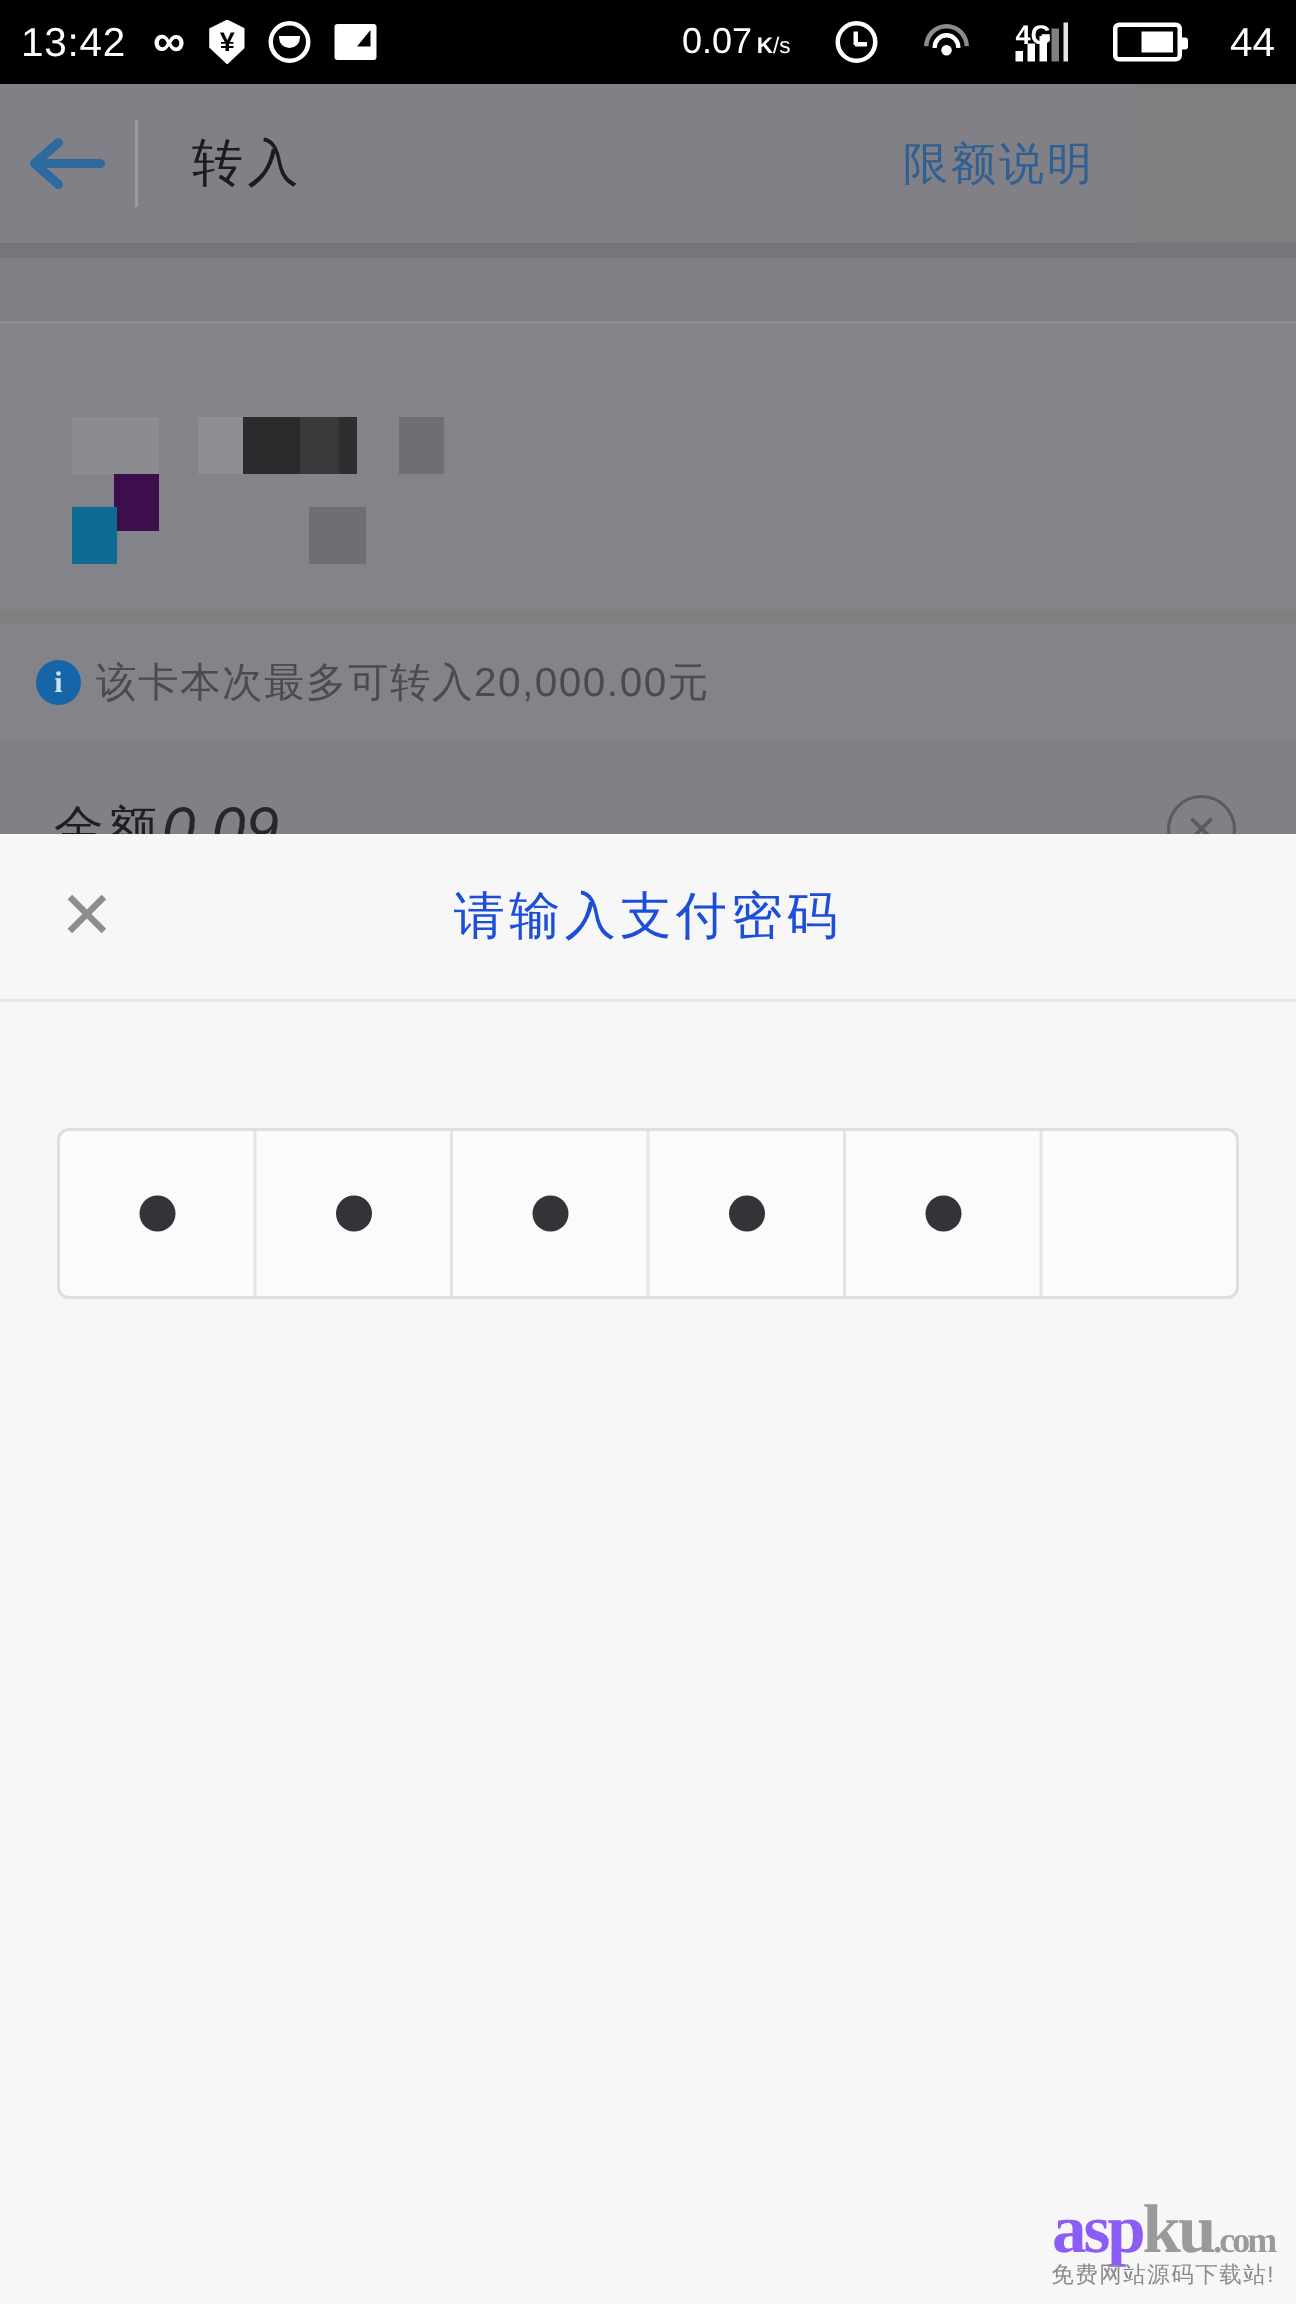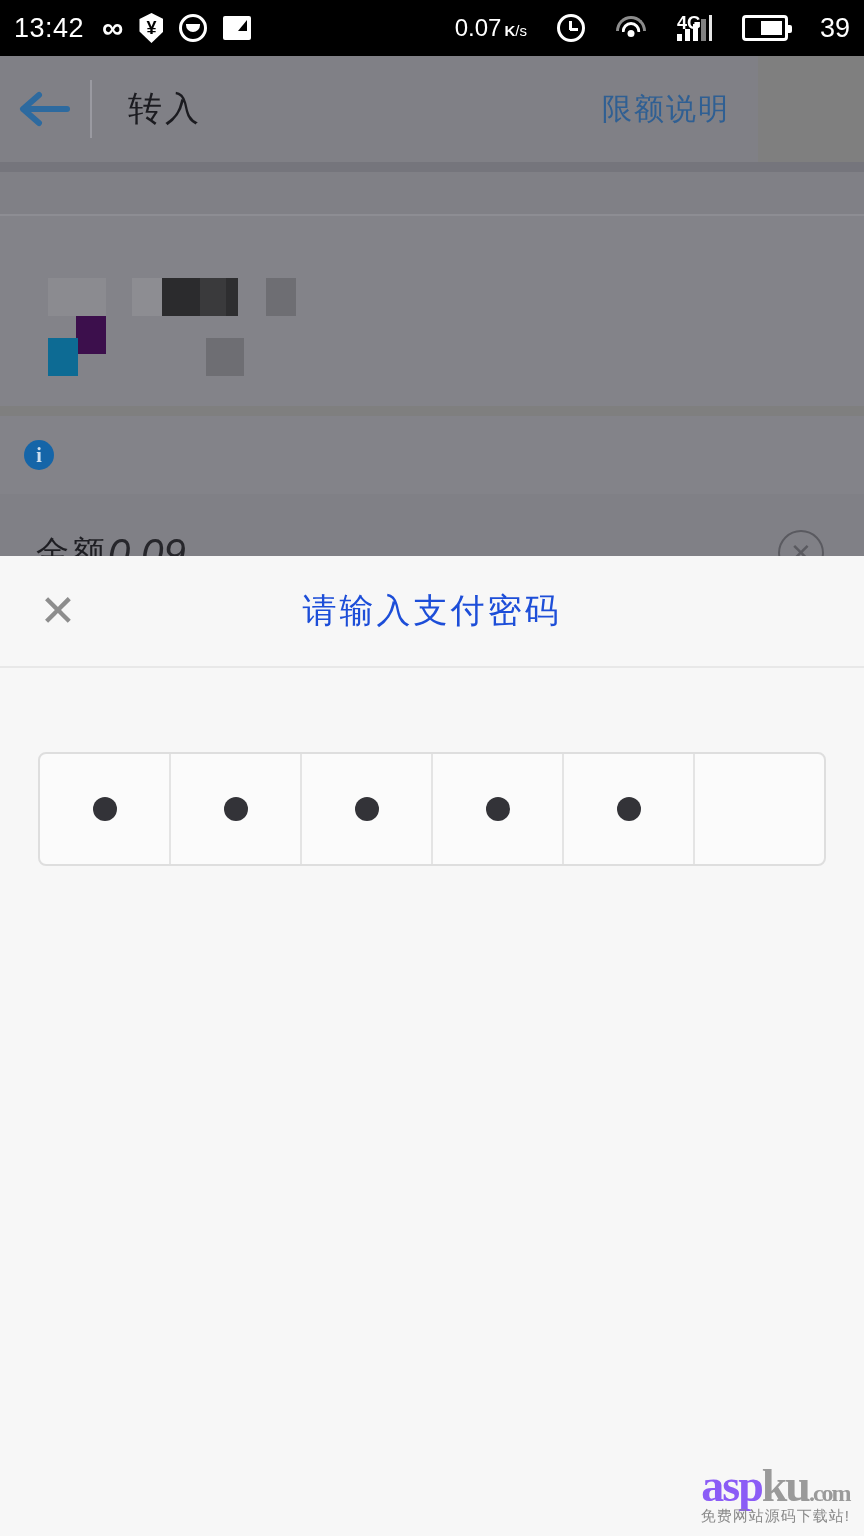--- a/index.html
+++ b/index.html
@@ -198,21 +198,21 @@
         <span class="g4">4G</span>
         <b class="s1"></b>
           <b class="s2"></b>
           <b class="s3"></b>
           <b class="s4"></b>
           <b class="s5"></b>
       </span>
       <span class="batt">
           <i></i>
         </span>
-      <span class="sb-batt-num">39</span>
+      <span class="sb-batt-num">44</span>
     </div>
   </div>
 
   <div class="page-dim">
 
     <div class="appbar">
       <div class="back-arrow">
         <svg width="56" height="40" viewBox="0 0 56 40">
           <path d="M22 6 L6 20 L22 34" fill="none" stroke="#2d6a9f" stroke-width="6" stroke-linecap="round" stroke-linejoin="round"></path>
           <path d="M7 20 L50 20" fill="none" stroke="#2d6a9f" stroke-width="6" stroke-linecap="round"></path>
@@ -234,20 +234,21 @@
       <div class="mz" style="left:132px; top:62px;  width:30px; height:38px; background:#8d8d92;"></div>
       <div class="mz" style="left:162px; top:62px;  width:38px; height:38px; background:#2b2b2d;"></div>
       <div class="mz" style="left:200px; top:62px;  width:26px; height:38px; background:#3a3a3c;"></div>
       <div class="mz" style="left:226px; top:62px;  width:12px; height:38px; background:#2e2e30;"></div>
       <div class="mz" style="left:206px; top:122px; width:38px; height:38px; background:#6e6e73;"></div>
       <div class="mz" style="left:266px; top:62px;  width:30px; height:38px; background:#6e6e73;"></div>
     </div>
 
     <div class="info-row">
       <span class="info-ico">i</span>
+      <span class="info-text">该卡本次最多可转入20,000.00元</span>
     </div>
 
     <div class="amount-row">
       <span class="amt-label">金额</span>
       <span class="amt-value">0.09</span>
       <span class="amt-clear">✕</span>
     </div>
   </div>
 
   <div class="sheet">

